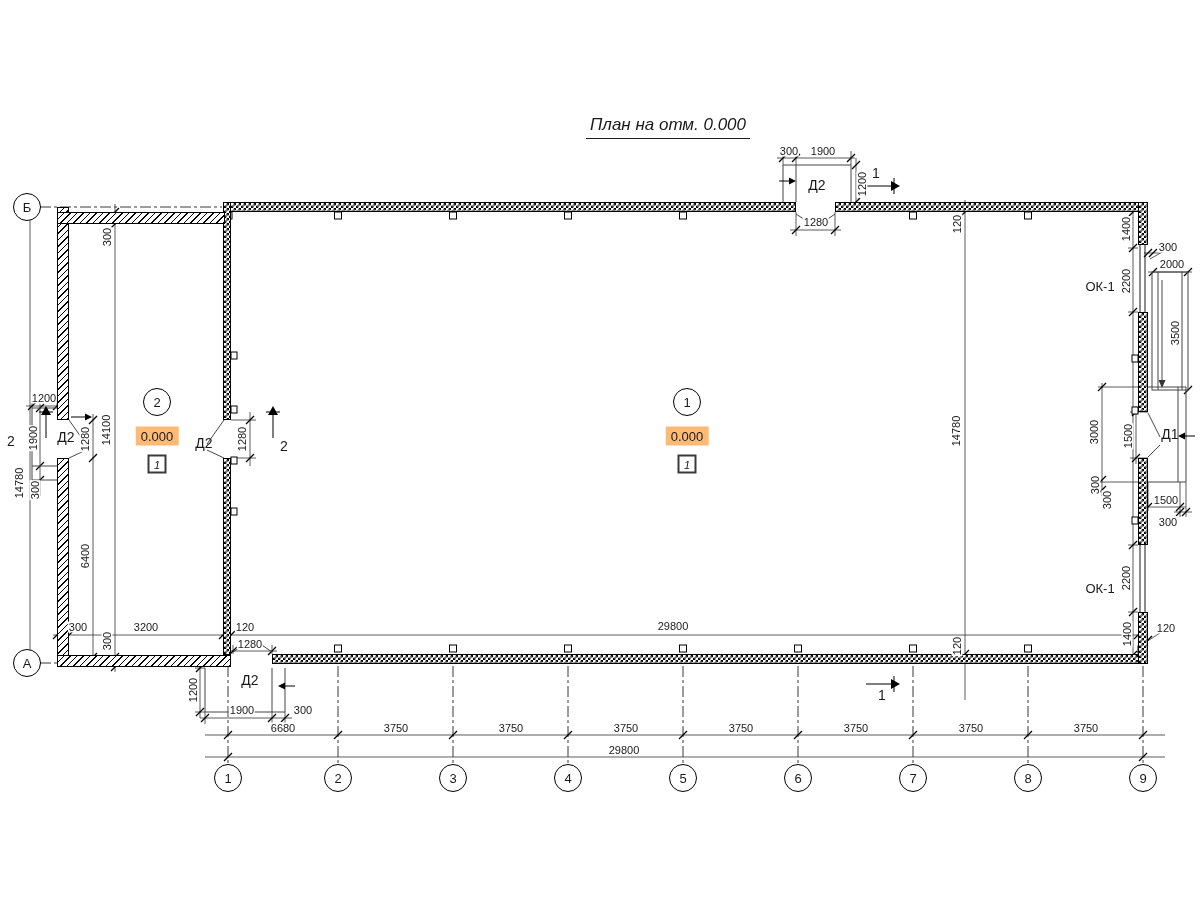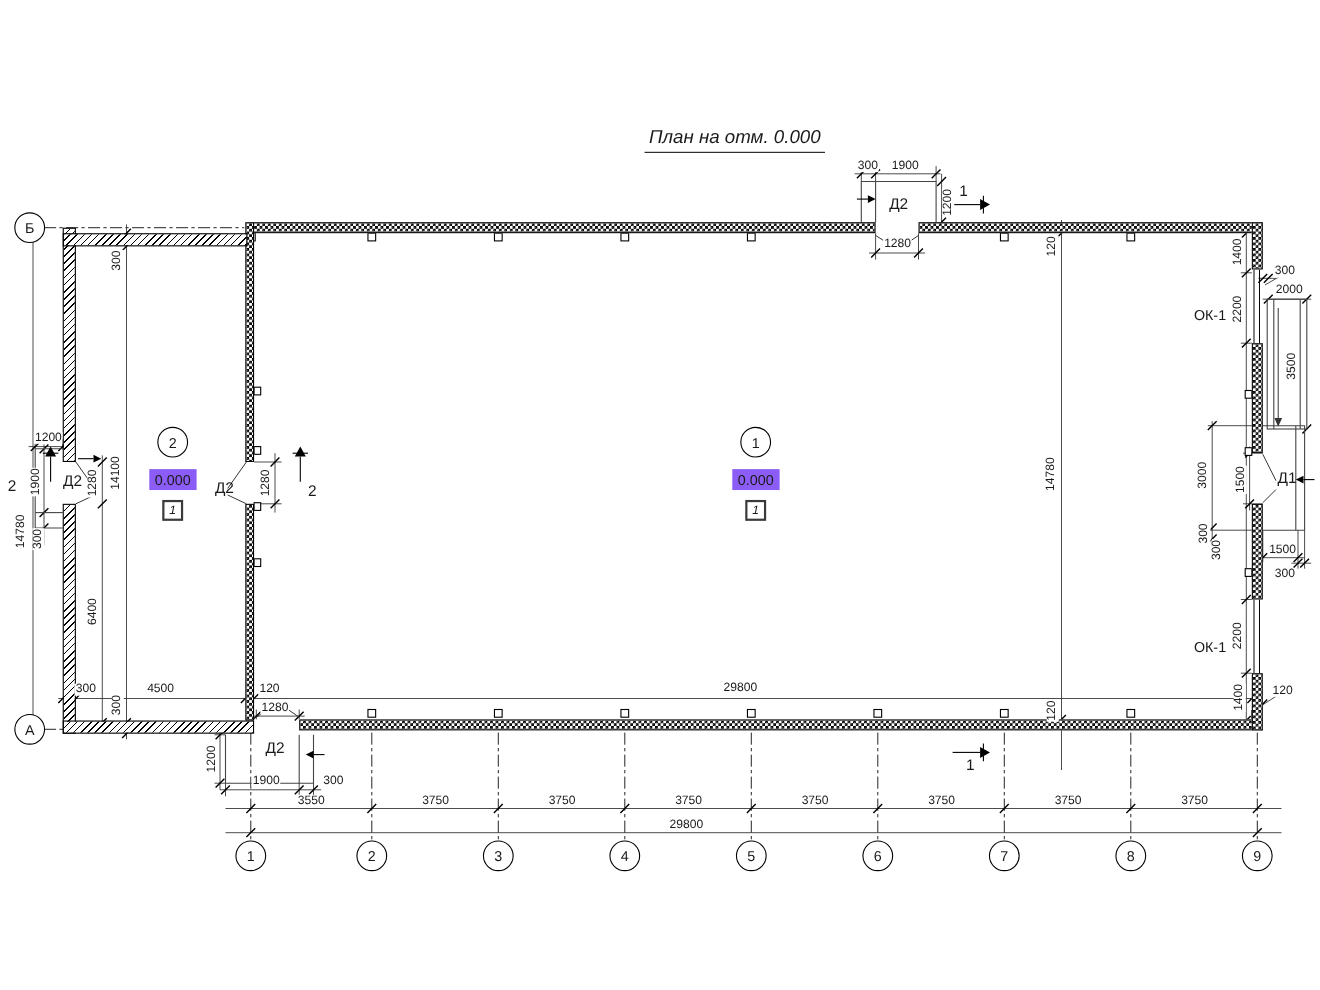--- a/index.html
+++ b/index.html
@@ -17,21 +17,21 @@
        white-space:nowrap;color:#1a1a1a;background:#fff;padding:0 1px;}
   .lblv{position:absolute;transform:translate(-50%,-50%) rotate(-90deg);font-size:11px;line-height:1;
        white-space:nowrap;color:#1a1a1a;background:#fff;padding:0 1px;}
   .big{font-size:14px;}
   .nobg{background:transparent;}
   .title{position:absolute;transform:translate(-50%,-50%);font-size:17px;font-style:italic;
          border-bottom:1px solid #1a1a1a;padding:0 4px 3px;white-space:nowrap;}
   .circ{position:absolute;width:26px;height:26px;border:1px solid #000;border-radius:50%;
         background:#fff;display:flex;align-items:center;justify-content:center;
         font-size:13px;transform:translate(-50%,-50%);}
-  .elev{position:absolute;transform:translate(-50%,-50%);background:#8b5cf6;
+  .elev{position:absolute;transform:translate(-50%,-50%);background:#fdba74;
         font-size:13px;padding:2px 5px;white-space:nowrap;}
   .floorbox{position:absolute;width:15px;height:15px;border:2px solid #3a3a3a;background:#fff;
         display:flex;align-items:center;justify-content:center;font-size:11px;font-style:italic;
         transform:translate(-50%,-50%);}
 </style>
 </head>
 <body>
 
 <div id="stage">
 
@@ -268,21 +268,21 @@
   <div class="lblv" style="left:33px;top:438px">1900</div>
   <div class="lblv" style="left:35px;top:490px">300</div>
   <div class="lblv" style="left:85px;top:439px">1280</div>
 
   <div class="lblv" style="left:85px;top:556px">6400</div>
   <div class="lblv" style="left:107px;top:237px">300</div>
   <div class="lblv" style="left:106px;top:430px">14100</div>
   <div class="lblv" style="left:107px;top:641px">300</div>
 
   <div class="lbl" style="left:78px;top:627px">300</div>
-  <div class="lbl" style="left:146px;top:627px">4500</div>
+  <div class="lbl" style="left:146px;top:627px">3200</div>
   <div class="lbl" style="left:245px;top:627px">120</div>
 
   <div class="lblv" style="left:19px;top:483px">14780</div>
   <div class="lblv" style="left:956px;top:431px">14780</div>
   <div class="lblv" style="left:957px;top:224px">120</div>
   <div class="lblv" style="left:957px;top:646px">120</div>
   <div class="lbl" style="left:673px;top:626px">29800</div>
   <div class="lbl" style="left:624px;top:750px">29800</div>
 
   <div class="lblv" style="left:242px;top:439px">1280</div>
@@ -300,21 +300,21 @@
   <div class="lblv" style="left:1094px;top:432px">3000</div>
   <div class="lblv" style="left:1128px;top:436px">1500</div>
   <div class="lblv" style="left:1095px;top:485px">300</div>
   <div class="lblv" style="left:1107px;top:500px">300</div>
   <div class="lbl" style="left:1166px;top:500px">1500</div>
   <div class="lbl" style="left:1168px;top:522px">300</div>
   <div class="lblv" style="left:1126px;top:578px">2200</div>
   <div class="lblv" style="left:1127px;top:634px">1400</div>
   <div class="lbl" style="left:1166px;top:628px">120</div>
 
-  <div class="lbl" style="left:283px;top:728px">3550</div>
+  <div class="lbl" style="left:283px;top:728px">6680</div>
   <div class="lbl" style="left:396px;top:728px">3750</div>
   <div class="lbl" style="left:511px;top:728px">3750</div>
   <div class="lbl" style="left:626px;top:728px">3750</div>
   <div class="lbl" style="left:741px;top:728px">3750</div>
   <div class="lbl" style="left:856px;top:728px">3750</div>
   <div class="lbl" style="left:971px;top:728px">3750</div>
   <div class="lbl" style="left:1086px;top:728px">3750</div>
 
   <div class="circ" style="left:27px;top:207px">Б</div>
   <div class="circ" style="left:27px;top:663px">А</div>

